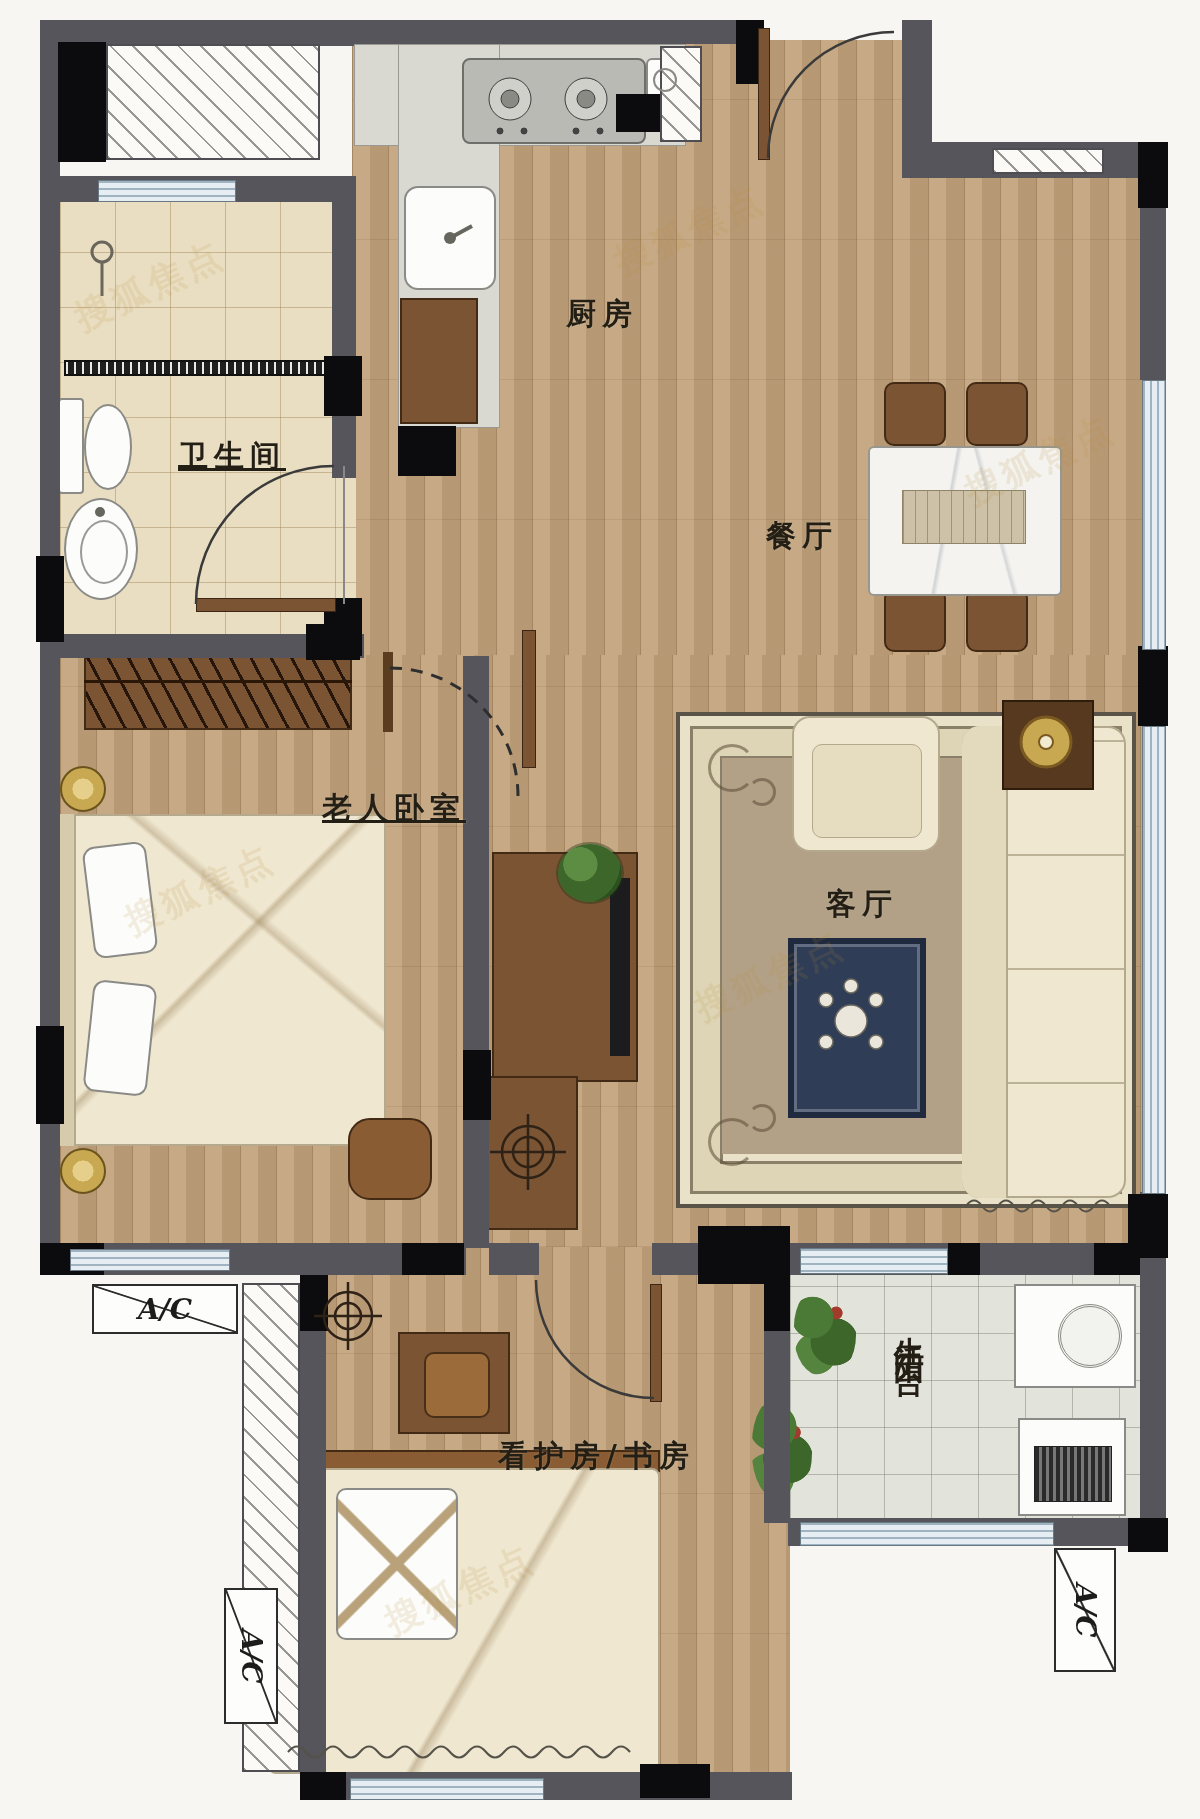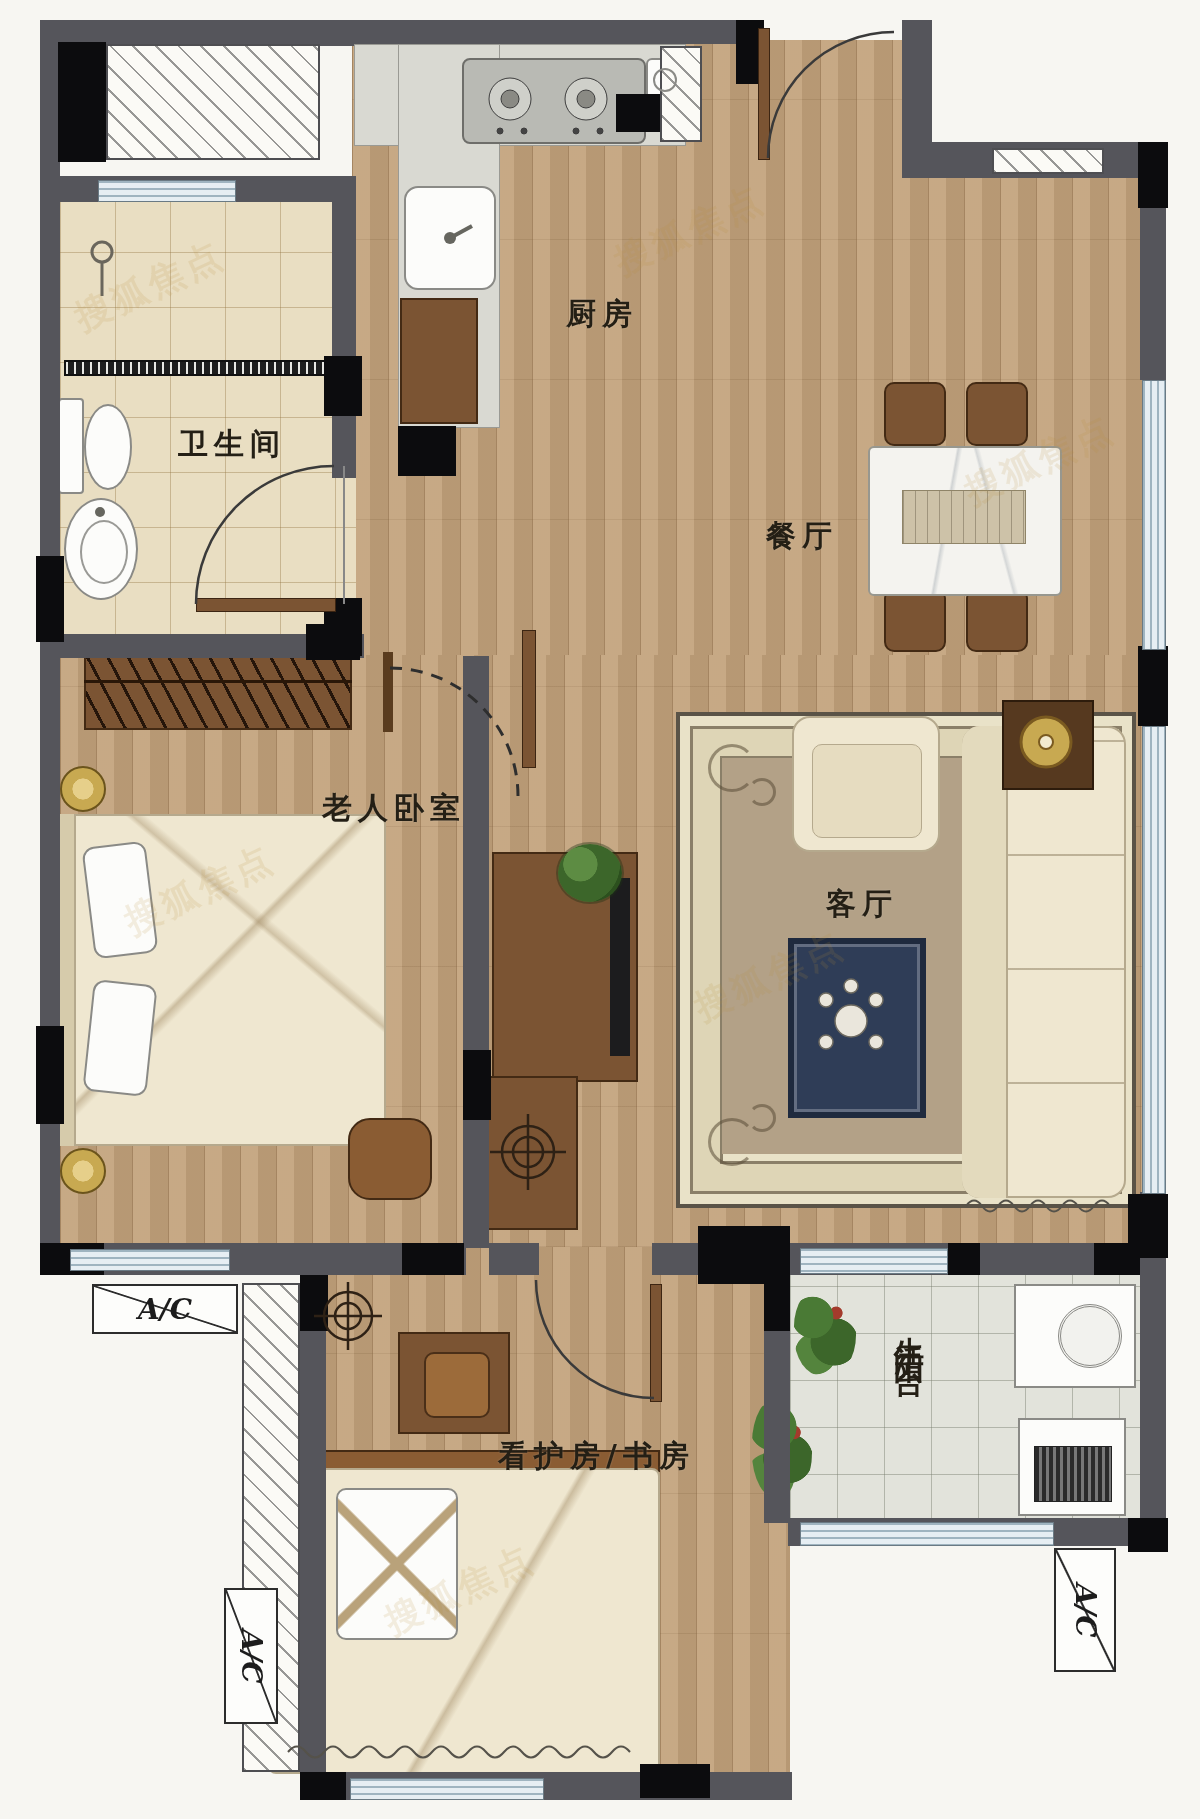--- a/index.html
+++ b/index.html
@@ -256,22 +256,22 @@
     <circle cx="1046" cy="742" r="7" fill="#f2ead0" stroke="#7a5a20" stroke-width="2"></circle>
 
     <path d="M 966 1206 q 8 -11 16 0 t 16 0 t 16 0 t 16 0 t 16 0 t 16 0 t 16 0 t 16 0 t 16 0" fill="none" stroke="#55524a" stroke-width="2"></path>
     <path d="M 288 1752 q 9 -11 18 0 t 18 0 t 18 0 t 18 0 t 18 0 t 18 0 t 18 0 t 18 0 t 18 0 t 18 0 t 18 0 t 18 0 t 18 0 t 18 0 t 18 0 t 18 0 t 18 0 t 18 0 t 18 0" fill="none" stroke="#55524a" stroke-width="2"></path>
 
     <line x1="344" y1="466" x2="344" y2="604" stroke="#888" stroke-width="2"></line>
   </svg>
 
   <div class="abs rlabel" style="left:566px;top:294px;">厨房</div>
   <div class="abs rlabel" style="left:766px;top:516px;">餐厅</div>
-  <div class="abs rlabel" style="left:178px;top:424px;">卫生间</div>
-  <div class="abs rlabel" style="left:322px;top:788px;">老人卧室</div>
+  <div class="abs rlabel" style="left:178px;top:436px;text-decoration:underline;">卫生间</div>
+  <div class="abs rlabel" style="left:322px;top:788px;text-decoration:underline;">老人卧室</div>
   <div class="abs rlabel" style="left:826px;top:884px;">客厅</div>
   <div class="abs rlabel" style="left:498px;top:1436px;">看护房/书房</div>
   <div class="abs rlabel vlabel" style="left:888px;top:1312px;">生活阳台</div>
 
   <div class="abs ac strike" style="left:92px;top:1284px;width:146px;height:50px;">
     <span>A/C</span>
   </div>
   <div class="abs ac strike" style="left:224px;top:1588px;width:54px;height:136px;">
     <span style="transform:rotate(90deg);display:block;">A/C</span>
   </div>

